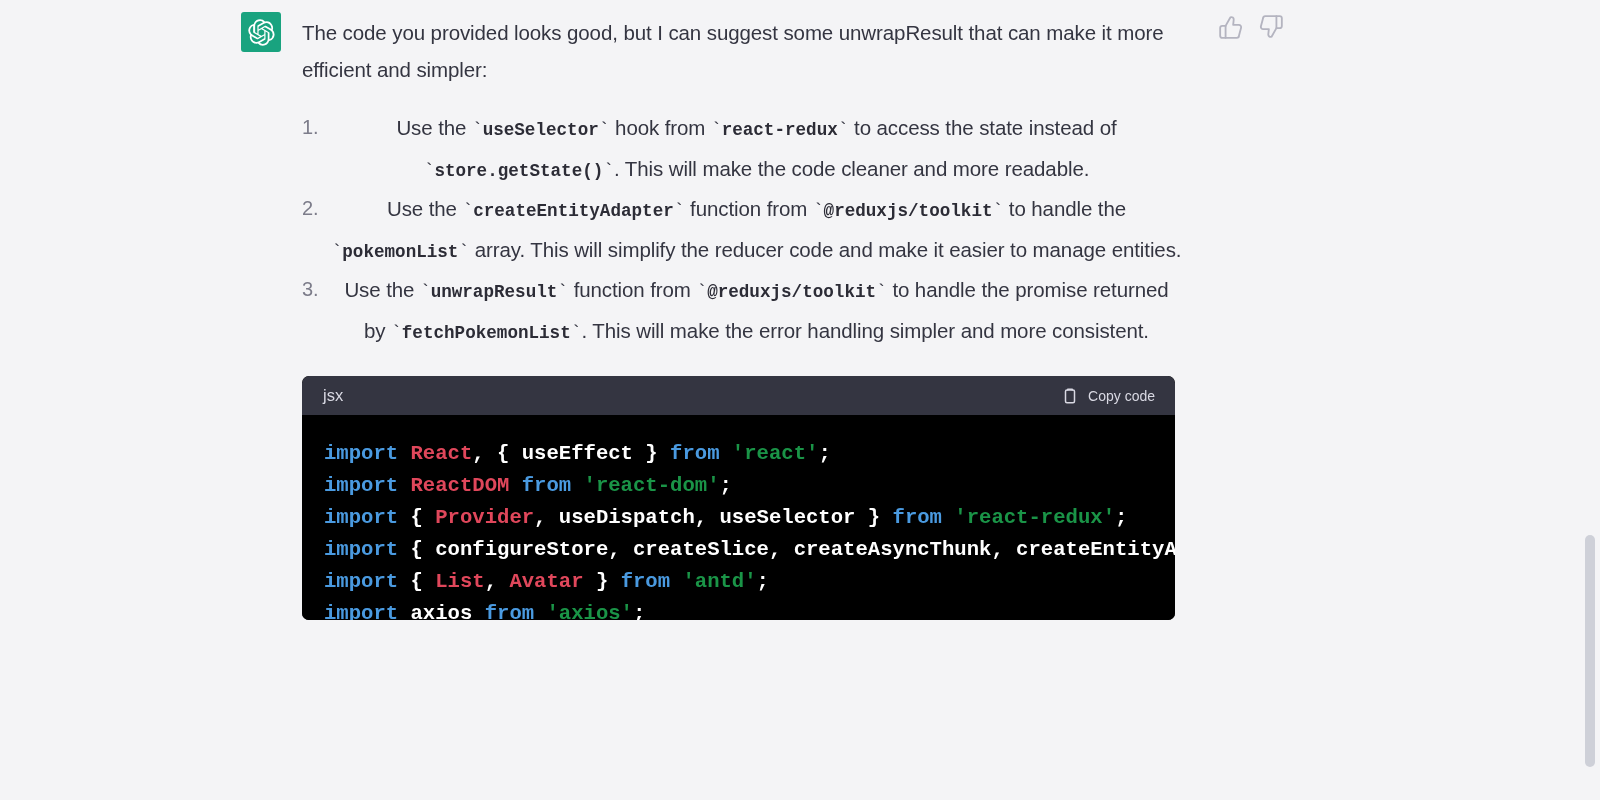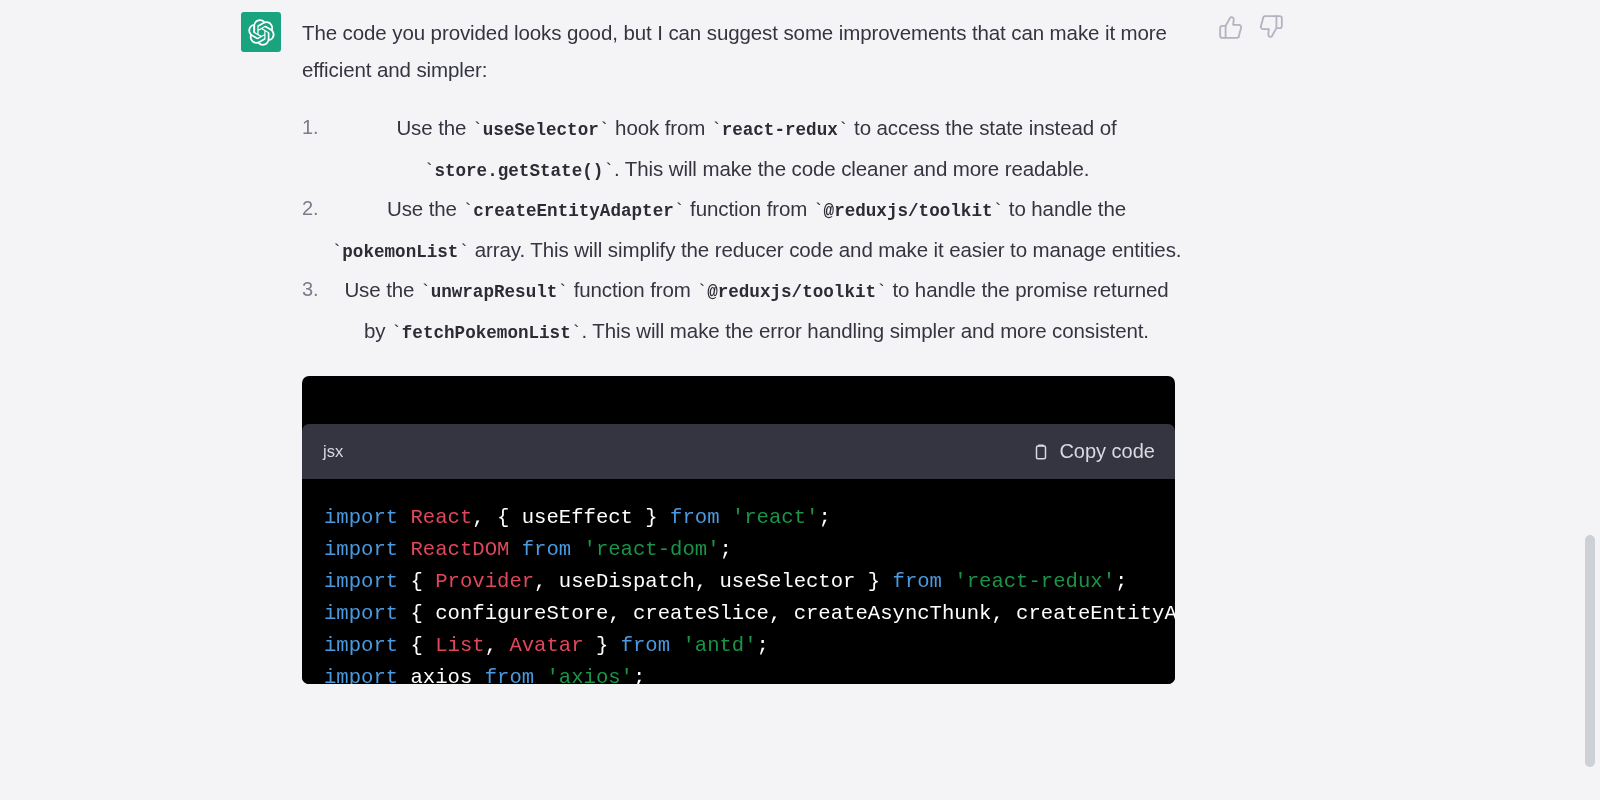--- a/index.html
+++ b/index.html
@@ -105,57 +105,56 @@
 
   
   .codeblock {
     margin-top: 24px;
     width: 873px;
     border-radius: 7px;
     overflow: hidden;
     background: #000;
   }
   .code-header {
-    height: 55px;
+    height: 39px;
     background: #343541;
     display: flex;
     align-items: center;
     justify-content: space-between;
     padding: 0 20px 0 21px;
     box-sizing: border-box;
     border-radius: 7px 7px 0 0;
-    margin-top: 48px;
   }
   .code-lang {
     font-family: "Liberation Sans", sans-serif;
     font-size: 16.5px;
     color: #d9d9e3;
   }
   .copy-btn {
     display: flex;
     align-items: center;
     gap: 9px;
-    font-size: 20px;
+    font-size: 14px;
     color: #d9d9e3;
     cursor: pointer;
   }
   .copy-btn svg { display:block; }
 
   .code-body {
     background: #000000;
     padding: 23px 0 30px 22px;
     font-family: "Liberation Mono", "DejaVu Sans Mono", monospace;
     font-size: 20.6px;
     line-height: 32px;
     white-space: pre;
     overflow: hidden;
     height: 205px;
     box-sizing: border-box;
   }
-  .code-line { white-space: pre; }
+  .code-line { white-space: pre; font-weight: bold; }
   .tk-kw   { color: #4a9ae0; }
   .tk-cls  { color: #e0475b; }
   .tk-str  { color: #1a9447; }
   .tk-def  { color: #ffffff; }
   .tk-punc { color: #ffffff; }
 
   
   .feedback {
     position: absolute;
     top: 14px;
@@ -201,21 +200,21 @@
       <span>
         <svg width="27" height="27" viewBox="0 0 41 41" fill="none" xmlns="http://www.w3.org/2000/svg">
           <path d="M37.532 16.87a9.963 9.963 0 0 0-.856-8.184 10.078 10.078 0 0 0-10.855-4.835A9.964 9.964 0 0 0 18.306.5a10.079 10.079 0 0 0-9.614 6.977 9.967 9.967 0 0 0-6.664 4.834 10.08 10.08 0 0 0 1.24 11.817 9.965 9.965 0 0 0 .856 8.185 10.079 10.079 0 0 0 10.855 4.835 9.965 9.965 0 0 0 7.516 3.35 10.078 10.078 0 0 0 9.617-6.981 9.967 9.967 0 0 0 6.663-4.834 10.08 10.08 0 0 0-1.243-11.813zM22.498 37.886a7.474 7.474 0 0 1-4.799-1.735c.061-.033.168-.091.237-.134l7.964-4.6a1.294 1.294 0 0 0 .655-1.134V19.054l3.366 1.944a.12.12 0 0 1 .066.092v9.299a7.505 7.505 0 0 1-7.49 7.496zM6.392 31.006a7.471 7.471 0 0 1-.894-5.023c.06.036.162.099.237.141l7.964 4.6a1.297 1.297 0 0 0 1.308 0l9.724-5.614v3.888a.12.12 0 0 1-.048.103l-8.051 4.649a7.504 7.504 0 0 1-10.24-2.744zM4.297 13.62A7.469 7.469 0 0 1 8.2 10.333c0 .068-.004.19-.4.274v9.201a1.294 1.294 0 0 0 .654 1.132l9.723 5.614-3.366 1.944a.12.12 0 0 1-.114.01L7.04 23.856a7.504 7.504 0 0 1-2.743-10.237zm27.658 6.437l-9.724-5.615 3.367-1.943a.121.121 0 0 1 .113-.01l8.052 4.648a7.498 7.498 0 0 1-1.158 13.528v-9.476a1.293 1.293 0 0 0-.65-1.132zm3.35-5.043c-.059-.037-.162-.099-.236-.141l-7.965-4.6a1.298 1.298 0 0 0-1.308 0l-9.723 5.614v-3.888a.12.12 0 0 1 .048-.103l8.05-4.645a7.497 7.497 0 0 1 11.135 7.763zm-21.063 6.929l-3.367-1.944a.12.12 0 0 1-.065-.092v-9.299a7.497 7.497 0 0 1 12.293-5.756 6.94 6.94 0 0 0-.236.134l-7.965 4.6a1.294 1.294 0 0 0-.654 1.132l-.006 11.225zm1.829-3.943l4.33-2.501 4.332 2.5v5.002l-4.331 2.5-4.331-2.5V18z" fill="#ffffff"></path>
         </svg>
       </span>
     </div>
   </div>
 
   <div class="content-col">
 
-    <p class="para">The code you provided looks good, but I can suggest some improvements that can make it more efficient and simpler:</p>
+    <p class="para">The code you provided looks good, but I can suggest some unwrapResult that can make it more efficient and simpler:</p>
 
     <ol class="ol" id="suggestions-list">
         <li><span>Use the </span><span class="tick">`</span><code class="inline">useSelector</code><span class="tick">`</span><span> hook from </span><span class="tick">`</span><code class="inline">react-redux</code><span class="tick">`</span><span> to access the state instead of </span><span class="tick">`</span><code class="inline">store.getState()</code><span class="tick">`</span><span>. This will make the code cleaner and more readable.</span></li>
         <li><span>Use the </span><span class="tick">`</span><code class="inline">createEntityAdapter</code><span class="tick">`</span><span> function from </span><span class="tick">`</span><code class="inline">@reduxjs/toolkit</code><span class="tick">`</span><span> to handle the </span><span class="tick">`</span><code class="inline">pokemonList</code><span class="tick">`</span><span> array. This will simplify the reducer code and make it easier to manage entities.</span></li>
         <li><span>Use the </span><span class="tick">`</span><code class="inline">unwrapResult</code><span class="tick">`</span><span> function from </span><span class="tick">`</span><code class="inline">@reduxjs/toolkit</code><span class="tick">`</span><span> to handle the promise returned by </span><span class="tick">`</span><code class="inline">fetchPokemonList</code><span class="tick">`</span><span>. This will make the error handling simpler and more consistent.</span></li>
       </ol>
 
 
     <div class="codeblock">
       <div class="code-header">

